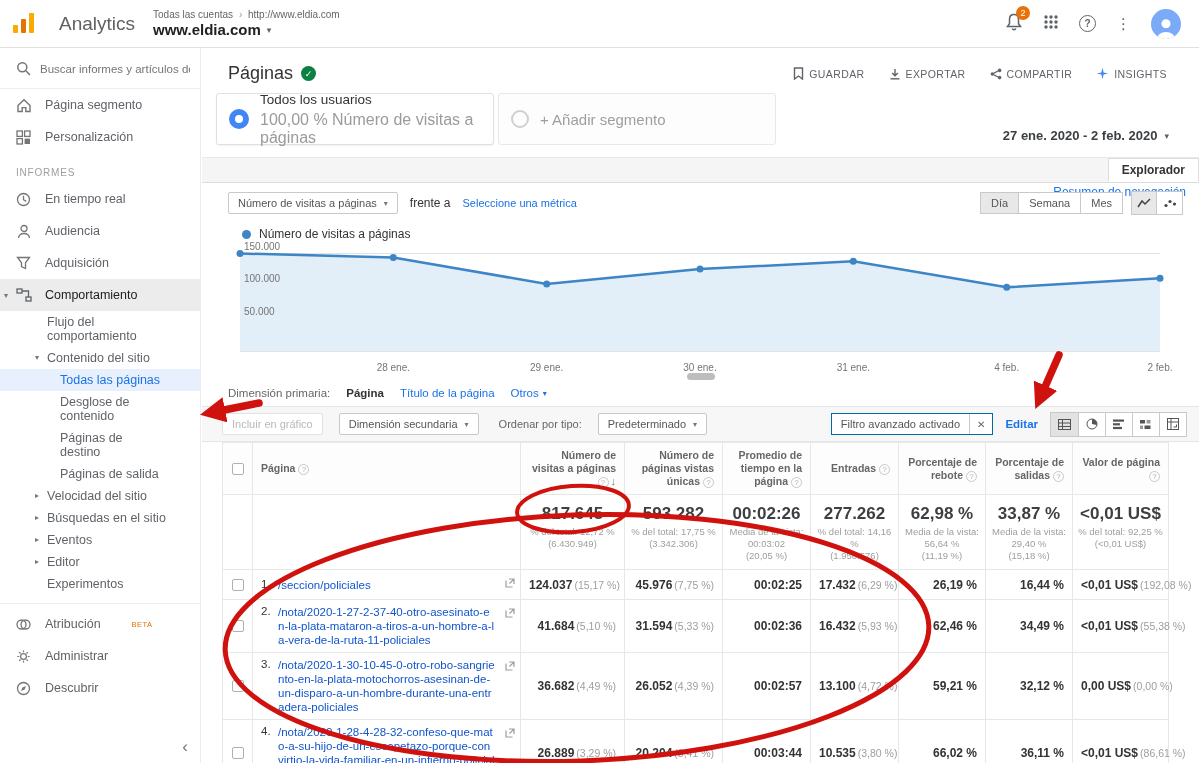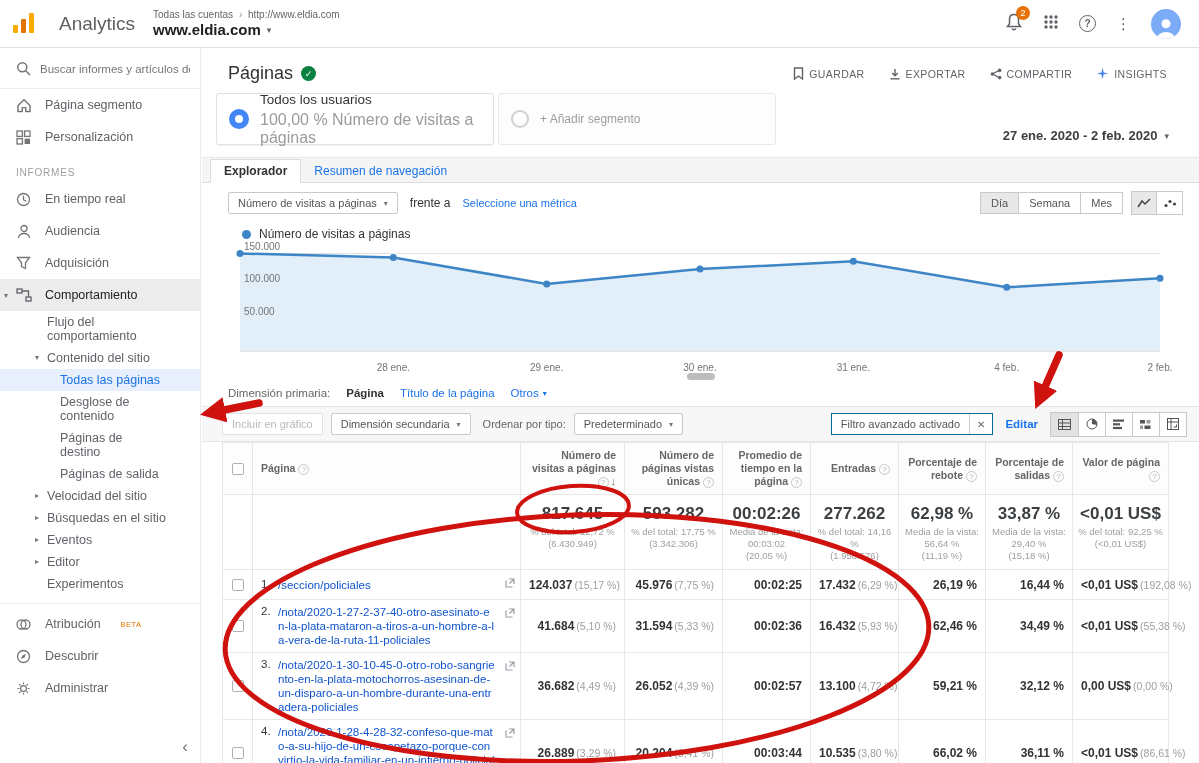--- a/index.html
+++ b/index.html
@@ -37,47 +37,47 @@
   .nav-item .exp{position:absolute;left:4px;font-size:8px;color:#757575;}
   .nico{width:17px;display:flex;justify-content:center;}
   .section-label{padding:14px 0 5px 16px;font-size:10px;color:#9e9e9e;letter-spacing:.8px;}
   .nav-item.current{background:#ececec;color:#202124;}
   .sub-item{position:relative;display:flex;align-items:center;padding:4px 34px 4px 47px;font-size:12.5px;
             line-height:14px;color:#5f6368;cursor:pointer;}
   .sub-item .exp{position:absolute;left:35px;font-size:8px;color:#757575;}
   .sub2{padding-left:60px;}
   .sub-item.selected{background:#e8f0fe;color:#1a73e8;}
   .side-divider{border-top:1px solid #eee;margin:8px 0 4px;}
-  .beta{font-size:7.5px;color:#e37400;vertical-align:super;margin-left:7px;letter-spacing:.5px;}
+  .beta{font-size:7.5px;color:#e37400;vertical-align:super;margin-left:18px;letter-spacing:.5px;}
   .collapse-btn{position:absolute;bottom:6px;right:12px;font-size:17px;color:#757575;cursor:pointer;}
 
   
   .main{position:absolute;left:202px;top:48px;right:0;bottom:0;background:#fff;overflow:hidden;}
   .report-header{display:flex;align-items:center;padding:15px 32px 5px 26px;}
   .report-title{display:flex;align-items:center;gap:8px;font-size:18px;color:#333;}
   .check-badge{width:15px;height:15px;border-radius:50%;background:#0b8043;color:#fff;font-size:9px;
                display:flex;align-items:center;justify-content:center;}
   .actions{margin-left:auto;display:flex;gap:24px;}
   .action{display:flex;align-items:center;gap:5px;font-size:10.5px;color:#5f6368;letter-spacing:.4px;cursor:pointer;}
 
   .segment-band{position:relative;display:flex;gap:4px;padding:4px 32px 12px 14px;}
   .seg-card{width:278px;height:52px;border:1px solid #e0e0e0;border-radius:3px;background:#fff;
             display:flex;align-items:center;gap:11px;padding:0 12px;box-shadow:0 1px 2px rgba(0,0,0,.06);cursor:pointer;}
   .seg-ring{width:20px;height:20px;border:6px solid #4285f4;border-radius:50%;flex:none;}
   .seg-ring.gray{border-color:#cfcfcf;border-width:2px;width:18px;height:18px;}
   .seg-name{font-size:13.5px;color:#333;}
   .seg-sub{font-size:16px;color:#9b9b9b;margin-top:4px;}
   .seg-card.add{border-color:#e8e8e8;background:#fdfdfd;box-shadow:none;}
-  .seg-add-label{font-size:12px;color:#9e9e9e;}
+  .seg-add-label{font-size:15px;color:#9e9e9e;}
   .date-picker{position:absolute;right:30px;top:8px;display:flex;align-items:center;gap:7px;
                font-size:13px;font-weight:bold;color:#3c4043;cursor:pointer;margin-top:31px;}
   .date-picker .caret{font-size:9px;color:#5f6368;font-weight:normal;}
 
   .tabbar{display:flex;align-items:flex-end;background:#f5f5f5;border-top:1px solid #e8e8e8;
-          border-bottom:1px solid #ddd;height:26px;padding-left:8px;}
+          border-bottom:1px solid #ddd;height:26px;padding-left:8px;flex-direction:column;}
   .tab{font-size:12px;padding:4px 13px;cursor:pointer;}
   .tab.active{background:#fff;border:1px solid #ddd;border-bottom:1px solid #fff;margin-bottom:-1px;
               font-weight:bold;color:#333;}
   .tab.inactive{color:#1a73e8;}
 
   .metric-row{display:flex;align-items:center;gap:12px;padding:8px 16px 2px 26px;}
   .chip{border:1px solid #c9c9c9;border-radius:2px;background:#fff;font-size:11px;color:#555;
         padding:4px 9px;display:inline-flex;align-items:center;gap:7px;cursor:pointer;white-space:nowrap;}
   .chip .caret{font-size:8px;color:#777;}
   .chip.disabled{color:#b9b9b9;border-color:#e2e2e2;cursor:default;}
@@ -106,21 +106,21 @@
   .xtick{position:absolute;top:8px;width:44px;text-align:center;font-size:10px;color:#757575;}
   .scrub{display:flex;justify-content:center;padding:2px 0 0;}
   .scrub-pill{width:28px;height:7px;border-radius:4px;background:#bdbdbd;cursor:grab;}
 
   .dim-row{display:flex;align-items:center;gap:16px;padding:7px 16px 7px 26px;font-size:11.5px;}
   .dim-label{color:#666;}
   .dim-primary{color:#333;font-weight:bold;cursor:pointer;}
   .dim-link{color:#1a73e8;cursor:pointer;display:inline-flex;align-items:center;gap:4px;}
   .dim-link .caret{font-size:8px;}
 
-  .table-toolbar{display:flex;align-items:center;gap:8px;background:#f7f7f7;border-top:1px solid #e5e5e5;
+  .table-toolbar{display:flex;align-items:center;gap:16px;background:#f7f7f7;border-top:1px solid #e5e5e5;
                  border-bottom:1px solid #e5e5e5;padding:0 12px 0 20px;height:36px;}
   .sort-label{font-size:11px;color:#666;margin-left:4px;}
   .toolbar-right{margin-left:auto;display:flex;align-items:center;gap:12px;}
   .filter-chip{display:flex;align-items:stretch;border:1px solid #0369a1;background:#fff;}
   .filter-text{font-size:11px;color:#555;padding:4px 9px;}
   .filter-x{border-left:1px solid #c9c9c9;padding:4px 7px;font-size:10px;color:#666;cursor:pointer;display:flex;align-items:center;}
   .edit-link{font-size:11.5px;font-weight:bold;color:#1a73e8;cursor:pointer;}
   .view-icons{display:flex;border:1px solid #c9c9c9;background:#fff;}
   .vicon{width:27px;height:23px;display:flex;align-items:center;justify-content:center;
          border-left:1px solid #c9c9c9;cursor:pointer;background:#fff;}
@@ -339,36 +339,36 @@
           <circle cx="5.5" cy="6.5" r="4.5" fill="none" stroke="#757575" stroke-width="1.3"></circle>
           <circle cx="9.5" cy="6.5" r="4.5" fill="none" stroke="#757575" stroke-width="1.3"></circle>
         </svg>
     </span>
     <span>Atribución</span>
     <span class="beta">BETA</span>
   </div>
 
   <div class="nav-item">
     <span class="nico">
+      <svg width="15" height="15" viewBox="0 0 16 16">
+          <path d="M8 1.5 v2 M8 12.5 v2 M1.5 8 h2 M12.5 8 h2 M3.4 3.4 l1.4 1.4 M11.2 11.2 l1.4 1.4 M12.6 3.4 l-1.4 1.4 M4.8 11.2 l-1.4 1.4" stroke="#757575" stroke-width="1.3"></path>
+          <circle cx="8" cy="8" r="3.1" fill="none" stroke="#757575" stroke-width="1.3"></circle>
+        </svg>
+    </span>
+    <span>Administrar</span>
+  </div>
+
+  <div class="nav-item">
+    <span class="nico">
       <svg width="15" height="15" viewBox="0 0 15 15">
           <circle cx="7.5" cy="7.5" r="6" fill="none" stroke="#757575" stroke-width="1.3"></circle>
           <path d="M10 5 L8.6 8.6 L5 10 L6.4 6.4 Z" fill="#757575"></path>
         </svg>
     </span>
     <span>Descubrir</span>
-  </div>
-
-  <div class="nav-item">
-    <span class="nico">
-      <svg width="15" height="15" viewBox="0 0 16 16">
-          <path d="M8 1.5 v2 M8 12.5 v2 M1.5 8 h2 M12.5 8 h2 M3.4 3.4 l1.4 1.4 M11.2 11.2 l1.4 1.4 M12.6 3.4 l-1.4 1.4 M4.8 11.2 l-1.4 1.4" stroke="#757575" stroke-width="1.3"></path>
-          <circle cx="8" cy="8" r="3.1" fill="none" stroke="#757575" stroke-width="1.3"></circle>
-        </svg>
-    </span>
-    <span>Administrar</span>
   </div>
 
   <span class="collapse-btn">‹</span>
 </nav>
 
 <main class="main">
 
   <div class="report-header">
     <div class="report-title">
       <span>Páginas</span>

